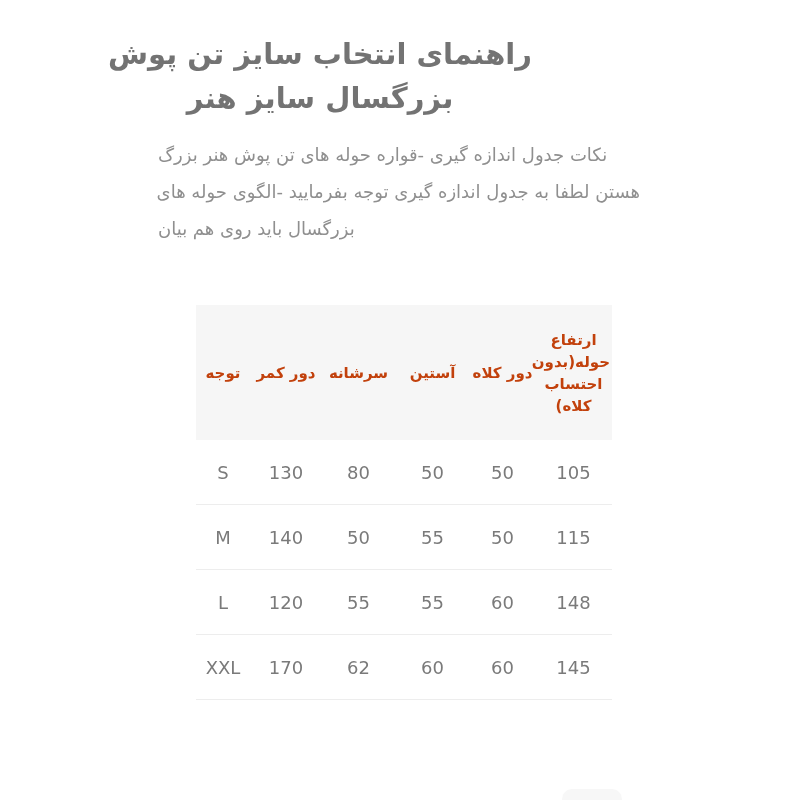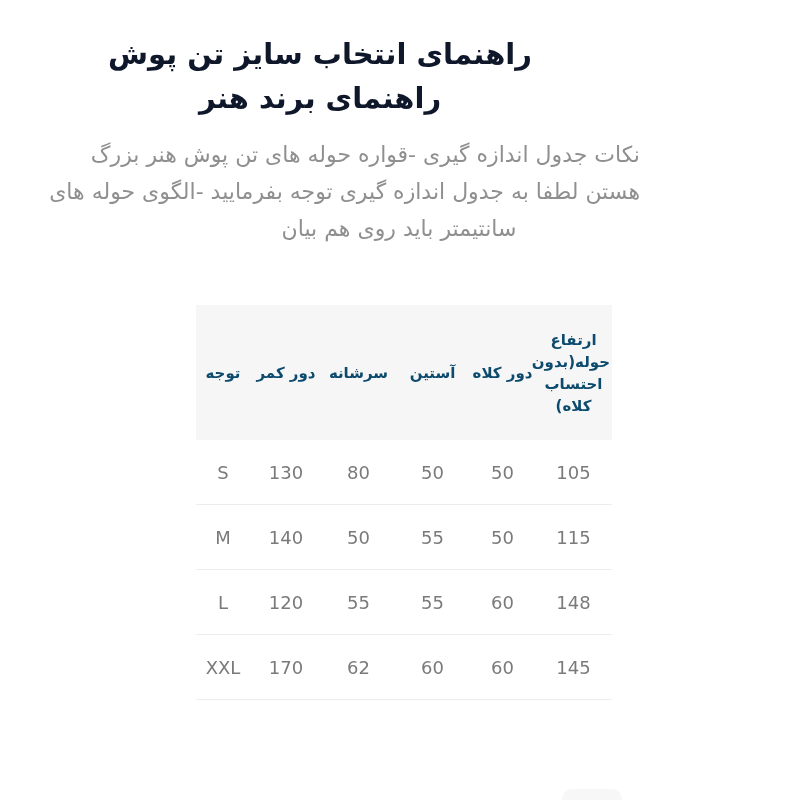--- a/index.html
+++ b/index.html
@@ -18,35 +18,35 @@
     background: #ffffff;
   }
   
   .title {
     position: absolute;
     top: 32px;
     left: 0;
     width: 640px;
     text-align: center;
     direction: rtl;
-    color: #0f172a;
+    color: #737373;
     font-size: 29px;
     font-weight: bold;
     line-height: 44px;
   }
   
   .description {
     position: absolute;
     top: 136px;
     right: 160px;
     width: 482px;
     direction: rtl;
-    text-align: center;
+    text-align: left;
     color: #8f8f8f;
-    font-size: 22px;
+    font-size: 18px;
     line-height: 37px;
   }
   .description .desc-line {
     white-space: nowrap;
   }
   
   .size-table-wrap {
     position: absolute;
     top: 305px;
     left: 196px;
@@ -56,21 +56,21 @@
     border-collapse: collapse;
     table-layout: fixed;
     width: 416px;
   }
   table.size-table th {
     background: #f6f6f6;
     height: 135px;
     vertical-align: middle;
     text-align: center;
     direction: rtl;
-    color: #0c4a6e;
+    color: #c2410c;
     font-size: 15px;
     font-weight: bold;
     line-height: 22px;
     padding: 0 2px;
   }
   table.size-table td {
     height: 64px;
     vertical-align: middle;
     text-align: center;
     color: #7a7a7a;
@@ -89,27 +89,27 @@
     border-radius: 10px;
   }
 </style>
 </head>
 <body>
 
 <div class="page">
 
   <div class="title">
     <div>راهنمای انتخاب سایز تن پوش</div>
-    <div>راهنمای برند هنر</div>
+    <div>بزرگسال سایز هنر</div>
   </div>
 
   <div class="description">
     <div class="desc-line">نکات جدول اندازه گیری -قواره حوله های تن پوش هنر بزرگ</div>
     <div class="desc-line">هستن لطفا به جدول اندازه گیری توجه بفرمایید -الگوی حوله های</div>
-    <div class="desc-line">سانتیمتر باید روی هم بیان</div>
+    <div class="desc-line">بزرگسال باید روی هم بیان</div>
   </div>
 
   <div class="size-table-wrap">
     <table class="size-table">
       <colgroup>
         <col style="width:54px">
         <col style="width:72px">
         <col style="width:73px">
         <col style="width:75px">
         <col style="width:65px">

